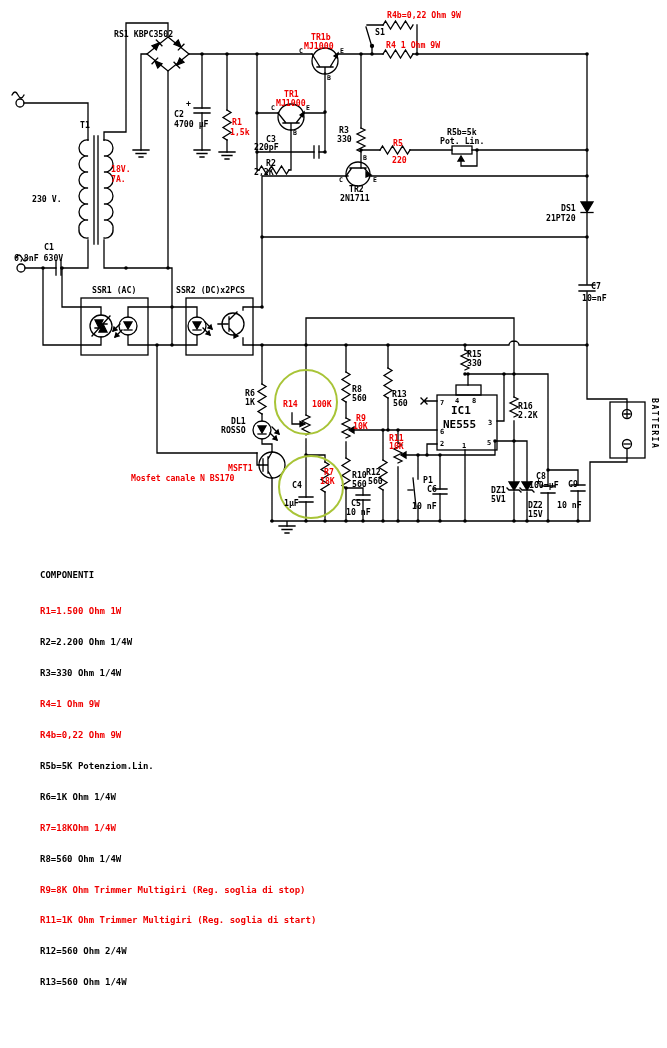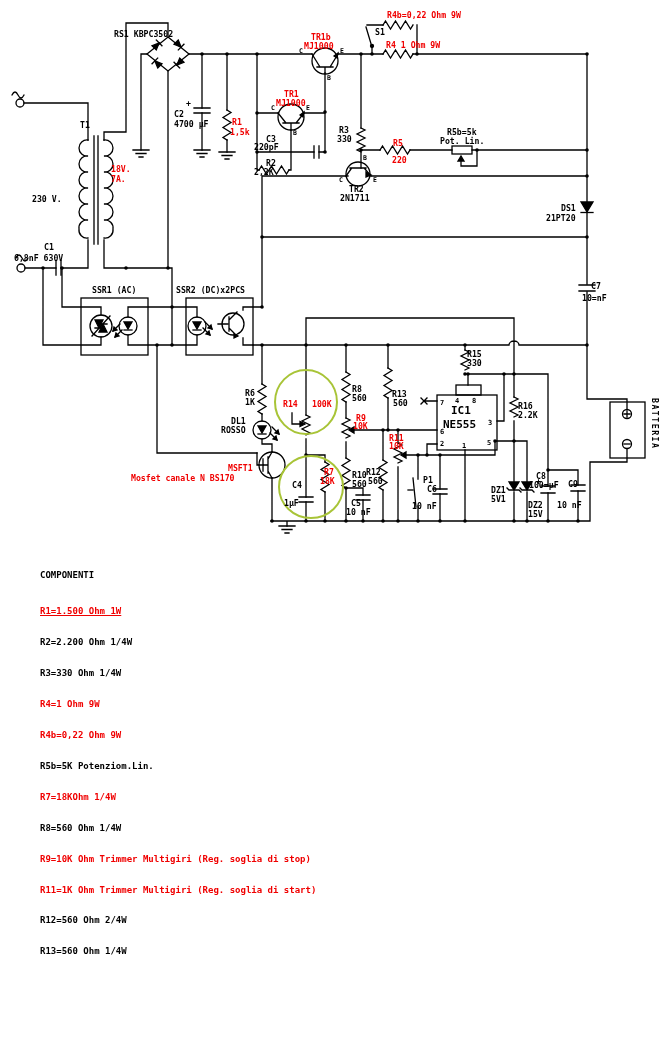--- a/index.html
+++ b/index.html
@@ -7,21 +7,21 @@
         font-family:"DejaVu Sans Mono","Liberation Mono",monospace;}
   svg text{font-family:"DejaVu Sans Mono","Liberation Mono",monospace;font-weight:bold;}
   .lbl{font-size:8.2px;fill:#000;}
   .red{fill:#f00000;color:#f00000;}
   .pin{font-size:7px;fill:#000;}
   .bce{font-size:6.5px;fill:#000;}
   .big{font-size:11px;fill:#000;}
   #parts{position:absolute;left:40px;top:549px;width:620px;font-size:9px;
          font-weight:bold;line-height:10.3px;color:#000;white-space:pre;}
   #parts .ln{height:10.3px;}
-  #parts .g{margin-top:6px;text-decoration:underline;}
+  #parts .g{margin-top:6px;}
   #parts .red{color:#f00000;}
 </style>
 </head>
 <body>
 
 <div id="page">
 
 <svg width="667" height="546" viewBox="0 0 667 546">
   <g stroke="#000" stroke-width="1.3" fill="none" stroke-linecap="square">
 
@@ -452,23 +452,24 @@
 
 
 <div id="parts">
   <div class="ln">COMPONENTI</div>
   <div class="ln g red">R1=1.500 Ohm 1W</div>
   <div class="ln">R2=2.200 Ohm 1/4W</div>
   <div class="ln">R3=330 Ohm 1/4W</div>
   <div class="ln red">R4=1 Ohm 9W</div>
   <div class="ln red">R4b=0,22 Ohm 9W</div>
   <div class="ln">R5b=5K Potenziom.Lin.</div>
+  <div class="ln">R6=1K Ohm 1/4W</div>
   <div class="ln red">R7=18KOhm 1/4W</div>
   <div class="ln">R8=560 Ohm 1/4W</div>
-  <div class="ln red">R9=10K Ohm Trimmer Multigiri (Reg. soglia di stop)</div>
+  <div class="ln red">R9=8K Ohm Trimmer Multigiri (Reg. soglia di stop)</div>
   <div class="ln red">R11=1K Ohm Trimmer Multigiri (Reg. soglia di start)</div>
   <div class="ln">R12=560 Ohm 2/4W</div>
   <div class="ln">R13=560 Ohm 1/4W</div>
   
   
   
   
   
   
   

